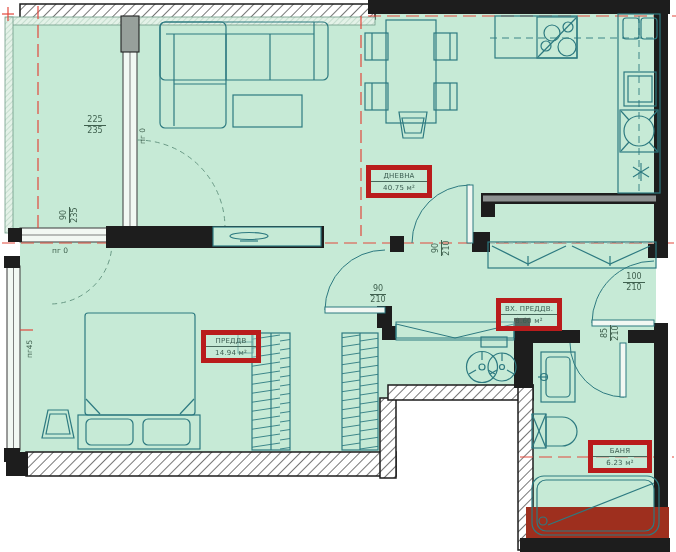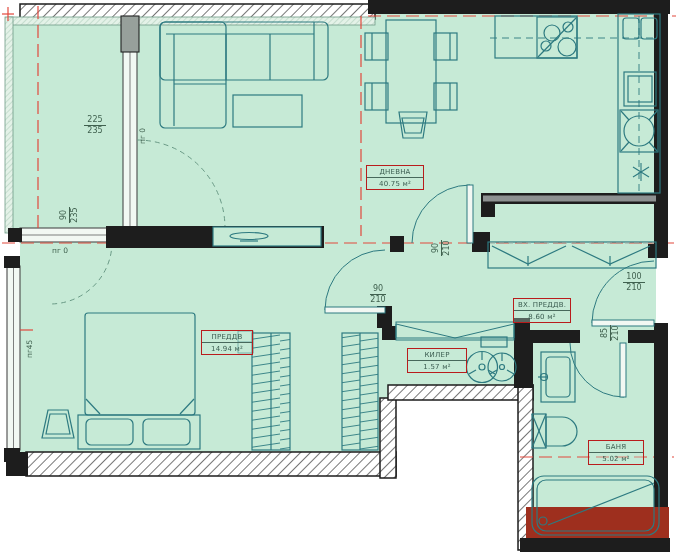--- a/index.html
+++ b/index.html
@@ -1,19 +1,19 @@
 <!DOCTYPE html>
 <html><head>
 <meta charset="utf-8">
 <style>
   html,body{margin:0;padding:0;background:#fff}
   .stage{position:relative;width:676px;height:552px;background:#ffffff;
          font-family:"DejaVu Sans",sans-serif;overflow:hidden}
   .stage svg{position:absolute;left:0;top:0}
-  .rbox{position:absolute;border:1px solid #b91c1c;color:#3b5c50;font-size:7px;
+  .rbox{position:absolute;border:5px solid #b91c1c;color:#3b5c50;font-size:7px;
         line-height:8px;text-align:center;letter-spacing:.2px;background:rgba(198,234,214,.35)}
   .rbox .r1{border-bottom:1px solid #47685b;padding:2px 2px 1px;white-space:nowrap}
   .rbox .r2{padding:2px 2px 1px;white-space:nowrap}
   .frac{position:absolute;color:#40614f;font-size:8px;line-height:9px;text-align:center}
   .frac .num{display:inline-block;border-bottom:1px solid #40614f;padding:0 3px 1px}
   .frac .den{display:block}
   .sill{position:absolute;color:#40614f;font-size:7.5px;line-height:8px;white-space:nowrap}
   .rot{transform:rotate(-90deg)}
 </style>
 </head>
@@ -278,31 +278,27 @@
 </svg>
 
 <div class="rbox" style="left:366px;top:165px;min-width:56px">
   <div class="r1">ДНЕВНА</div>
   <div class="r2">40.75 м²</div>
 </div>
 <div class="rbox" style="left:201px;top:330px;min-width:50px">
   <div class="r1">ПРЕДДВ</div>
   <div class="r2">14.94 м²</div>
 </div>
-<div class="rbox" style="left:513px;top:298px;min-width:56px">
+<div class="rbox" style="left:496px;top:298px;min-width:56px">
   <div class="r1">ВХ. ПРЕДДВ.</div>
   <div class="r2">8.60 м²</div>
 </div>
-<div class="rbox" style="left:407px;top:348px;min-width:58px">
-  <div class="r1">КИЛЕР</div>
-  <div class="r2">1.57 м²</div>
-</div>
 <div class="rbox" style="left:588px;top:440px;min-width:54px">
   <div class="r1">БАНЯ</div>
-  <div class="r2">5.02 м²</div>
+  <div class="r2">6.23 м²</div>
 </div>
 
 <div class="frac" style="left:74px;top:115px;width:42px">
   <span class="num">225</span>
   <span class="den">235</span>
 </div>
 <div class="frac rot" style="left:52px;top:205px;width:34px">
   <span class="num">90</span>
   <span class="den">235</span>
 </div>

